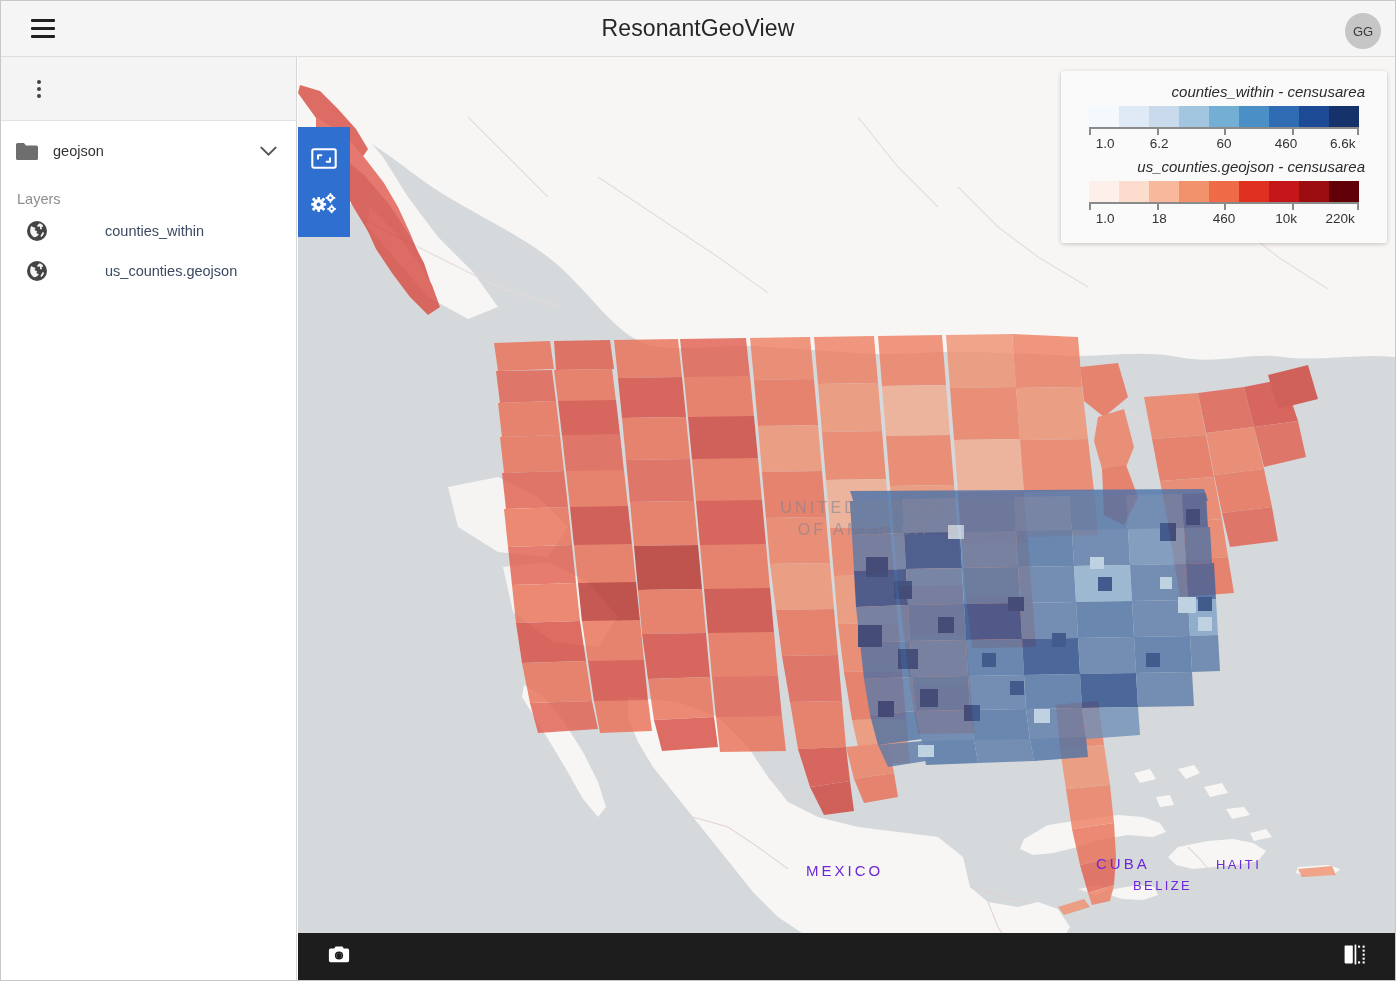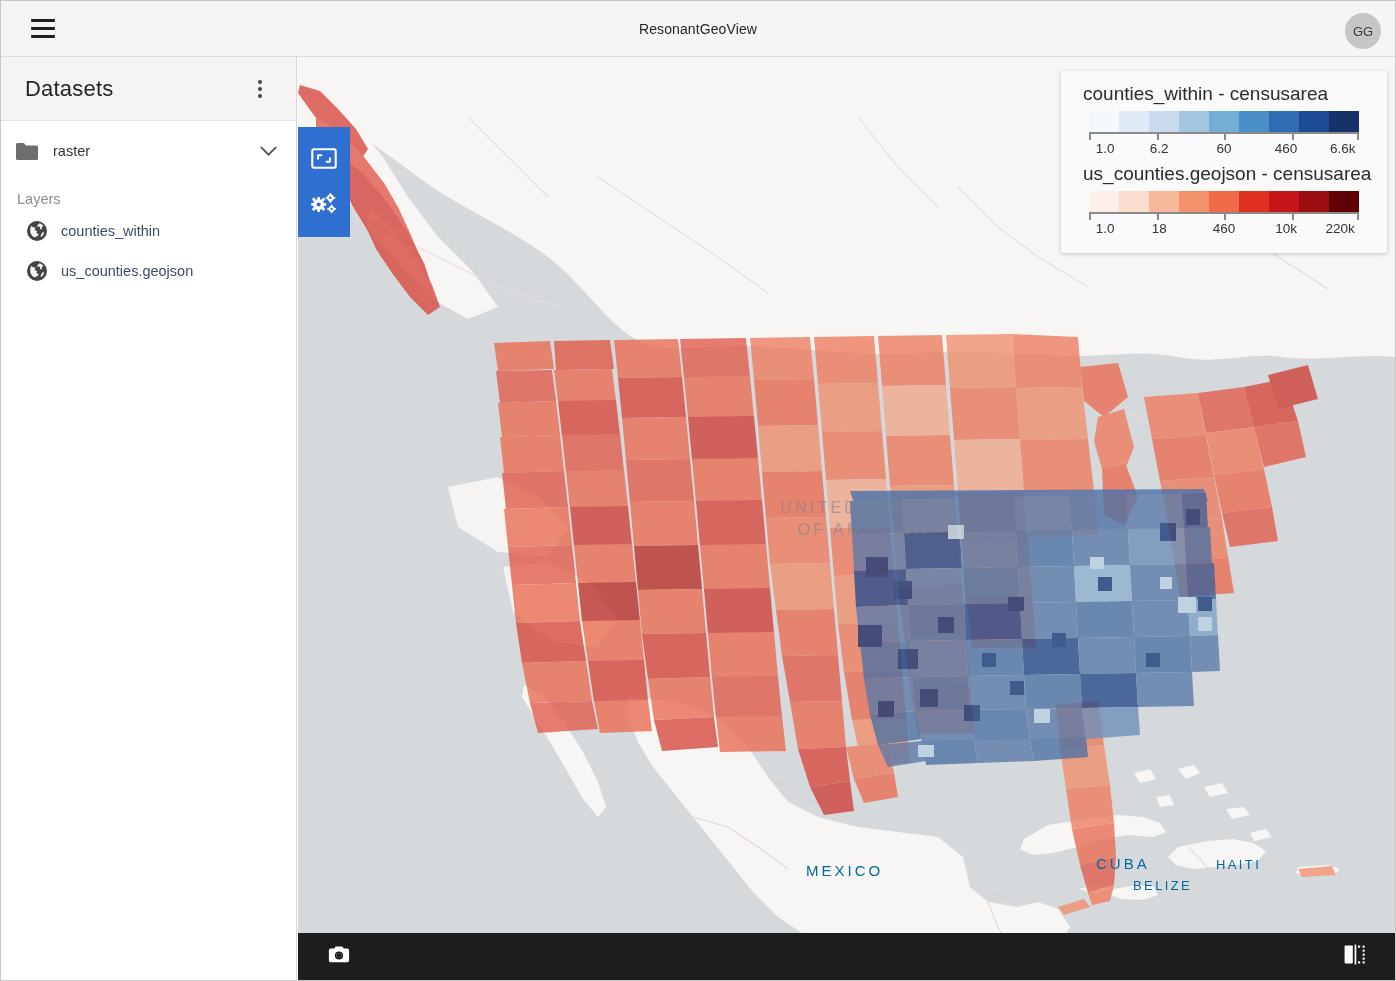--- a/index.html
+++ b/index.html
@@ -40,21 +40,21 @@
   .hamburger span {
     display: block;
     width: 24px; height: 3px;
     background: #1f1f1f;
     border-radius: 1px;
   }
   .appbar-title {
     position: absolute;
     left: 0; right: 0;
     text-align: center;
-    font-size: 14px;
+    font-size: 23px;
     color: #262626;
     letter-spacing: 0.1px;
     pointer-events: none;
   }
   .avatar {
     position: absolute;
     right: 14px; top: 12px;
     width: 36px; height: 36px;
     border-radius: 50%;
     background: #c6c6c6;
@@ -129,20 +129,21 @@
   .layers-title {
     font-size: 14.5px;
     color: #8d8d8d;
     padding: 20px 0 4px 16px;
   }
   .layer-row {
     height: 40px;
     display: flex; align-items: center;
     padding: 0 18px 0 24px;
     cursor: pointer;
+    gap: 44px;
   }
   .globe-ico {
     width: 24px; height: 24px;
     margin-right: 12px;
     flex: 0 0 24px;
     display: flex; align-items: center; justify-content: center;
   }
   .layer-label {
     font-size: 14.5px;
     color: #3c4a63;
@@ -153,21 +154,21 @@
     position: absolute;
     left: 297px; top: 56px;
     width: 1098px; height: 925px;
     background: #d6dadc;
     overflow: hidden;
   }
   .map-svg { position: absolute; left: 0; top: 0; display: block; }
 
   .map-label {
     position: absolute;
-    color: #0369a1;
+    color: #6d28d9;
     letter-spacing: 2.4px;
     font-size: 13px;
     white-space: nowrap;
     pointer-events: none;
     user-select: none;
   }
   .map-label.big { font-size: 15px; letter-spacing: 3px; }
   .map-label.usa {
     color: #7c8291;
     opacity: 0.55;
@@ -200,25 +201,26 @@
     right: 9px; top: 14px;
     width: 326px;
     background: rgba(250,250,250,0.93);
     border-radius: 3px;
     box-shadow: 0 1px 4px rgba(0,0,0,0.22);
     padding: 10px 0 12px 0;
     z-index: 24;
   }
   .legend-block { padding: 0 22px; }
   .legend-caption {
-    text-align: left;
-    font-size: 19px;
+    text-align: right;
+    font-size: 15px;
     color: #2b2b2b;
     margin: 2px 0 6px 0;
     white-space: nowrap;
+    font-style: italic;
   }
   .ramp {
     display: flex;
     height: 21px;
     width: 270px;
     margin: 0 auto;
   }
   .ramp i { flex: 1 1 auto; display: block; height: 100%; }
   .axis {
     position: relative;
@@ -288,37 +290,36 @@
       <span></span>
       <span></span>
     </div>
     <div class="appbar-title">ResonantGeoView</div>
     <div class="avatar">GG</div>
   </div>
 
   <div class="sidebar">
 
     <div class="ds-header">
-      <div class="ds-title">Datasets</div>
       <div class="kebab">
         <i></i>
         <i></i>
         <i></i>
       </div>
     </div>
 
     <div style="height:10px"></div>
 
     <div class="folder-row">
       <span class="folder-ico">
         <svg width="24" height="19" viewBox="0 0 24 19">
           <path d="M1 2.6a1.6 1.6 0 0 1 1.6-1.6h6.3l2.1 2.4h10.4A1.6 1.6 0 0 1 23 5v11.4A1.6 1.6 0 0 1 21.4 18H2.6A1.6 1.6 0 0 1 1 16.4z" fill="#6e6e6e"></path>
         </svg>
       </span>
-      <span class="folder-label">raster</span>
+      <span class="folder-label">geojson</span>
       <span class="chev">
         <svg width="17" height="11" viewBox="0 0 17 11">
             <path d="M1.4 1.6 8.5 8.6l7.1-7" fill="none" stroke="#555" stroke-width="2" stroke-linecap="round"></path>
           </svg>
       </span>
     </div>
 
 
     <div class="layers-title">Layers</div>
 

